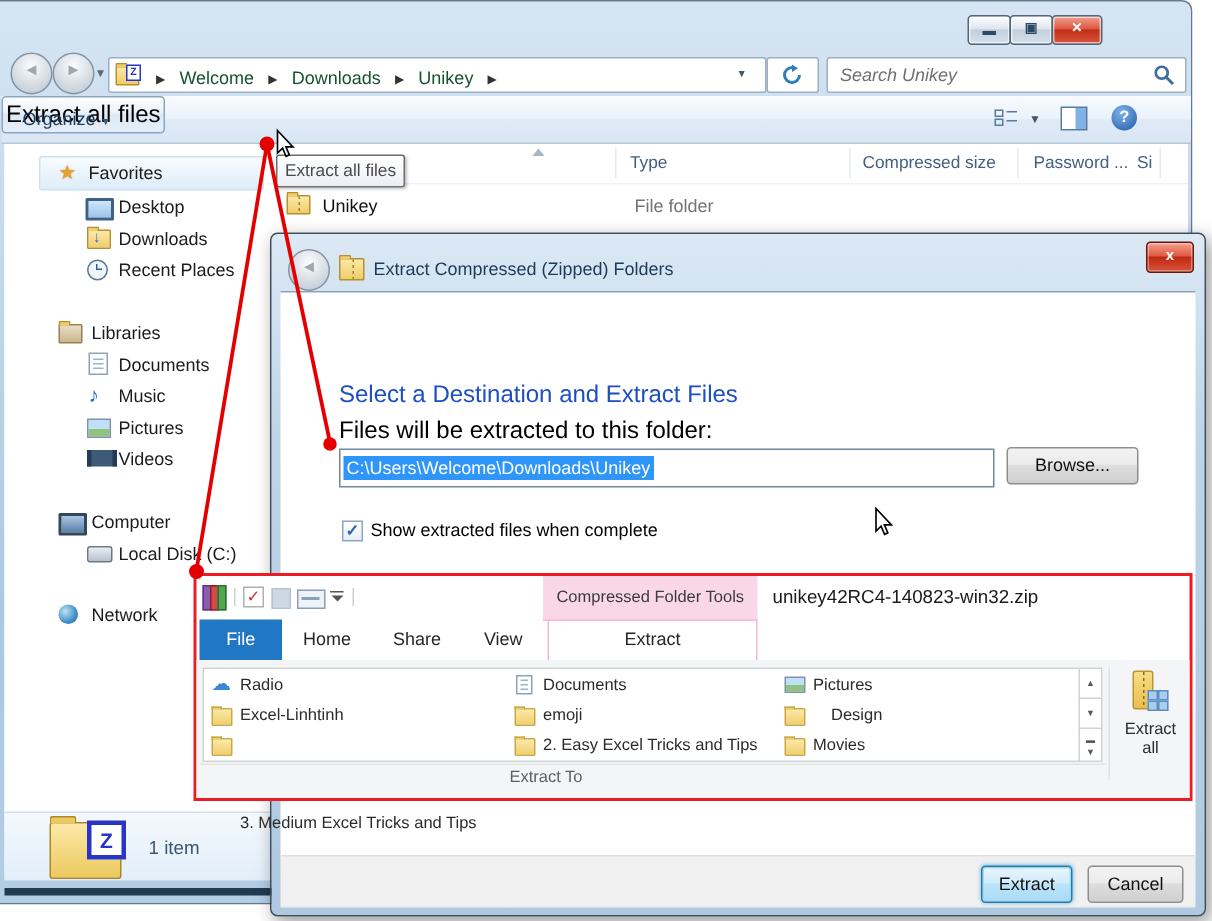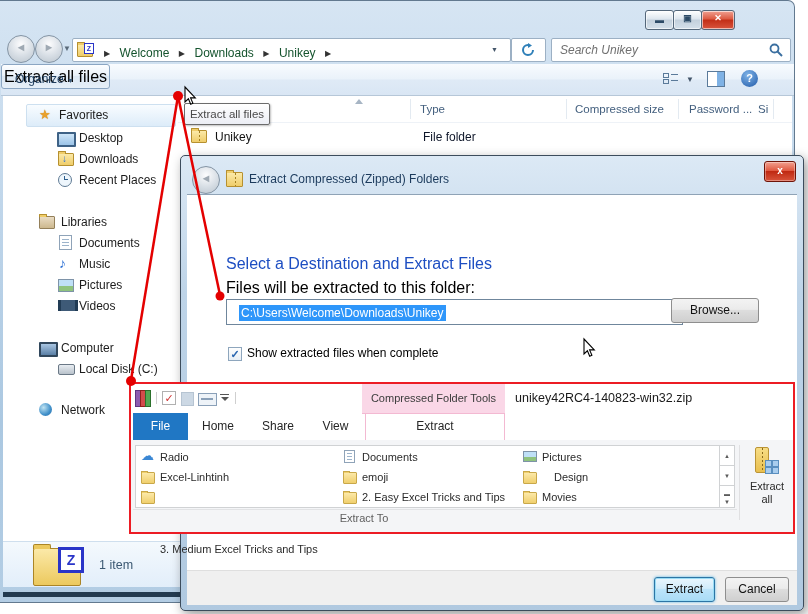--- a/index.html
+++ b/index.html
@@ -59,21 +59,21 @@
           background:linear-gradient(180deg,#dce9f5,#bed4e8 30%,#b0c9e0);box-shadow:3px 4px 12px rgba(0,0,0,.4);z-index:3;}
   #dlg-close{position:absolute;left:583px;top:5px;width:30px;height:19px;border:1px solid #6e1408;border-radius:3px;
              background:linear-gradient(#f2a08f,#e05a42 45%,#c02912 50%,#d8533a);box-shadow:inset 0 0 0 1px rgba(255,255,255,.35);
              color:#fff;font-weight:bold;font-size:10px;text-align:center;line-height:18px;}
   #dlg-panel{position:absolute;left:6px;top:38px;width:610px;height:376px;background:#fff;border-top:1px solid #8fa3b6;}
   #dlg-footer{position:absolute;left:6px;top:414px;width:610px;height:34px;background:#f0f0f0;border-top:1px solid #dfdfdf;}
   .pushbtn{position:absolute;height:23px;border:1px solid #8e8e8e;border-radius:3px;font-size:12px;color:#111;
            background:linear-gradient(#f3f3f3,#ebebeb 45%,#dddddd 50%,#cfcfcf);text-align:center;line-height:22px;}
   #btn-extract{border:1px solid #2c75a5;box-shadow:0 0 0 1px #9adcf5 inset,0 0 3px #57b8e8;
                background:linear-gradient(#eaf6fd,#d1ecfb 45%,#bce4fa 50%,#a9dbf6);}
-  #dlg-field{position:absolute;left:39px;top:104px;width:431px;height:18px;border:1px solid #6f869c;background:#fff;padding:3px 12px;}
+  #dlg-field{position:absolute;left:39px;top:104px;width:431px;height:18px;border:1px solid #6f869c;background:#fff;padding:3px 2px;}
   #dlg-field .sel{background:#2e96fa;color:#fff;font-size:12px;padding:1px 2px;}
   .chk{position:absolute;width:12px;height:12px;border:1px solid #8ea6bd;background:linear-gradient(#fefefe,#e7eef5);
        color:#2a66b0;font-size:11px;font-weight:bold;line-height:12px;text-align:center;}
   
   #ribbon{left:129px;top:382px;width:662px;height:148px;border:2px solid #ec1c24;background:#fff;z-index:4;}
   .rtab{position:absolute;top:29px;height:27px;font-size:12px;color:#262626;text-align:center;line-height:27px;}
   #rtab-file{background:#2077c4;color:#fff;}
   #rbody{position:absolute;left:0;top:56px;width:662px;height:92px;background:#f4f5f7;}
   #gallery{position:absolute;left:4px;top:5px;width:584px;height:61px;background:#fff;border:1px solid #d0d2d4;}
   .gitem{position:absolute;font-size:11px;color:#2b2b2b;}
@@ -173,21 +173,21 @@
         <div class="hdrsep" style="left:388px;"></div>
         <div class="hdrsep" style="left:500px;"></div>
         <div class="hdrsep" style="left:595px;"></div>
       </div>
 
       <div class="abs" style="left:175px;top:30px;width:614px;height:22px;">
         <span class="fold" style="left:13px;top:4px;">
             <span class="zipline"></span>
           </span>
         <span class="txt" style="left:37px;top:4px;font-size:12px;color:#111;">Unikey</span>
-        <span class="txt" style="left:245px;top:4px;font-size:12px;color:#0f172a;">File folder</span>
+        <span class="txt" style="left:245px;top:4px;font-size:12px;color:#737373;">File folder</span>
       </div>
 
       <div class="abs" style="left:0;top:0;width:174px;height:445px;background:#fff;">
         <div class="abs" style="left:23px;top:8px;width:148px;height:21px;border:1px solid #cde0f0;border-radius:2px;background:linear-gradient(#f8fcff,#ddecf9);">
           <span class="txt" style="left:12px;top:2px;color:#e9a12c;font-size:13px;text-shadow:0 0 1px #b97a10;">★</span>
           <span class="txt sideitem" style="left:32px;top:3px;">Favorites</span>
         </div>
         <div>
           <span class="monitor" style="left:54px;top:36px;"></span>
           <span class="txt sideitem" style="left:76px;top:35px;">Desktop</span>

